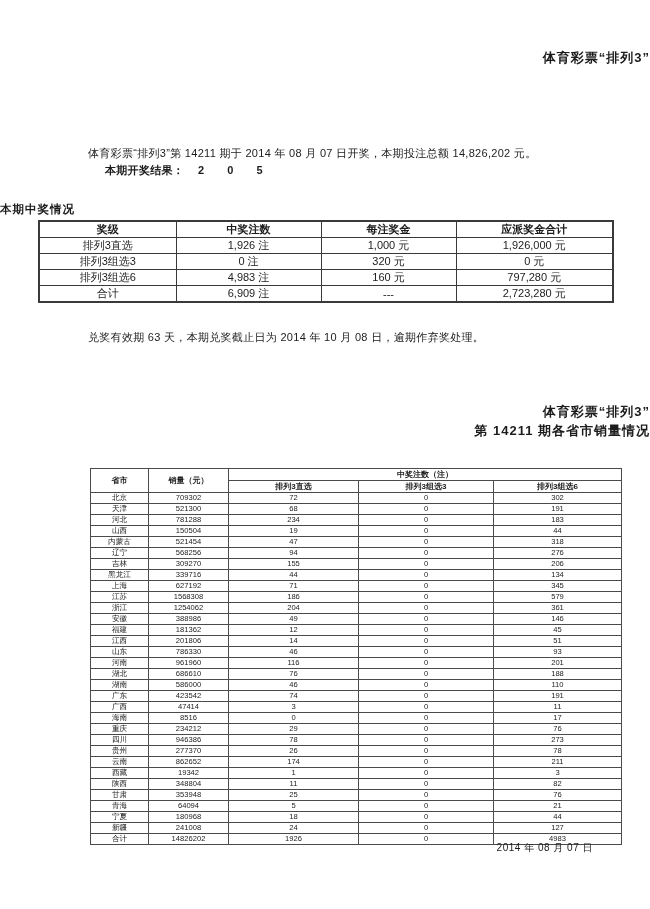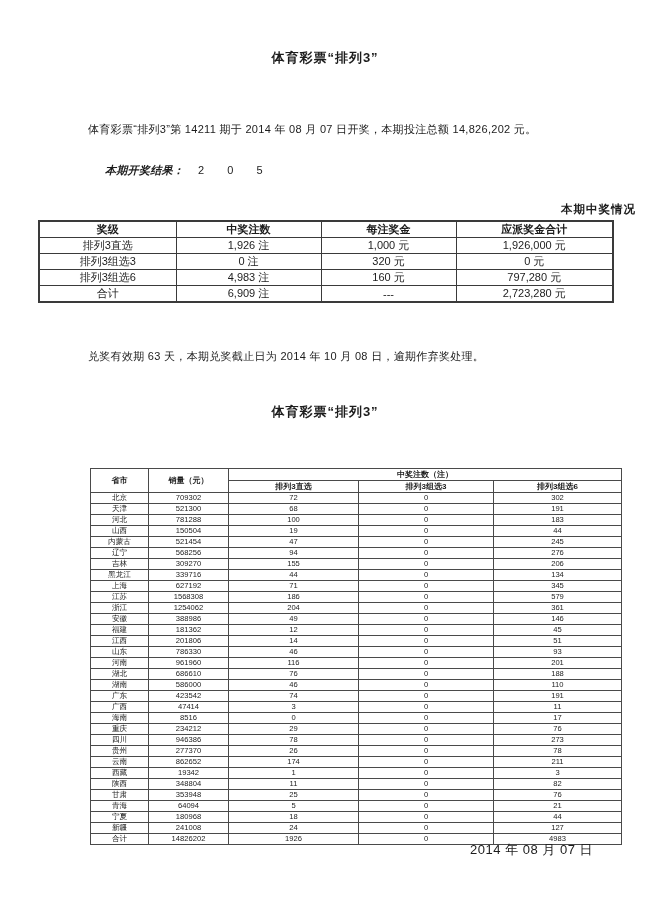--- a/index.html
+++ b/index.html
@@ -7,34 +7,34 @@
     width:650px;height:909px;
     background:#ffffff;
     color:#1c1c1c;
     font-family:"Liberation Sans", sans-serif;
     position:relative;
     overflow:hidden;
   }
   .doc-title{
     position:absolute;left:0;width:650px;
     font-size:13px;font-weight:bold;line-height:19px;
-    text-align:center;letter-spacing:1px;
+    text-align:right;letter-spacing:1px;
   }
   #title1{top:48px;}
   #title2{top:402px;}
   .bodyline{
     position:absolute;font-size:11px;font-weight:500;letter-spacing:0.3px;
   }
-  #intro{left:88px;top:122px;width:520px;}
+  #intro{left:88px;top:146px;width:520px;}
   #result{left:105px;top:163px;}
-  #result .val{font-weight:normal;letter-spacing:10px;margin-left:14px;}
-  #redeem{left:88px;top:349px;width:520px;}
+  #result .val{font-weight:bold;letter-spacing:10px;margin-left:14px;}
+  #redeem{left:88px;top:330px;width:520px;}
   #t1caption{
     position:absolute;left:0;top:202px;width:636px;
-    text-align:right;font-size:11.5px;font-weight:bold;letter-spacing:1px;
+    text-align:left;font-size:11.5px;font-weight:bold;letter-spacing:1px;
   }
   table{border-collapse:collapse;table-layout:fixed;}
   #prize-table{
     position:absolute;left:38px;top:220px;width:574px;
     font-size:11px;
   }
   #prize-table th,#prize-table td{
     border:1px solid #3a3a3a;
     height:15px;padding:0 7px;
     font-weight:500;
@@ -60,34 +60,34 @@
   #sales-table th{font-weight:bold;text-align:center;height:11px;font-size:8px;}
   #sales-table col:nth-child(1){width:58px;}
   #sales-table col:nth-child(2){width:80px;}
   #sales-table col:nth-child(3){width:130px;}
   #sales-table col:nth-child(4){width:135px;}
   #sales-table col:nth-child(5){width:128px;}
   .al-c{text-align:center;}
   .al-r{text-align:center;}
   #footer-date{
     position:absolute;top:841px;right:57px;
-    font-size:13px;font-weight:500;letter-spacing:0.5px;
+    font-size:10px;font-weight:500;letter-spacing:0.5px;
   }
 </style>
 </head>
 <body>
 
 <div id="title1" class="doc-title">
   <div>体育彩票“排列3”</div>
 </div>
 
 <div id="intro" class="bodyline">体育彩票“排列3”第 14211 期于 2014 年 08 月 07 日开奖，本期投注总额 14,826,202 元。</div>
 
 <div id="result" class="bodyline">
-  <span style="font-weight:bold;font-style:italic;">本期开奖结果：</span><span class="val">2 0 5</span>
+  <span style="font-weight:bold;">本期开奖结果：</span><span class="val">2 0 5</span>
 </div>
 
 <div id="t1caption">本期中奖情况</div>
 
 <table id="prize-table">
   <colgroup>
       <col>
       <col>
       <col>
       <col>
@@ -125,20 +125,21 @@
         <td class="al-r">---</td>
         <td class="al-r">2,723,280 元</td>
       </tr>
     </tbody>
 </table>
 
 <div id="redeem" class="bodyline">兑奖有效期 63 天，本期兑奖截止日为 2014 年 10 月 08 日，逾期作弃奖处理。</div>
 
 <div id="title2" class="doc-title">
   <div>体育彩票“排列3”</div>
+  <div>第 14211 期各省市销量情况</div>
 </div>
 
 <table id="sales-table">
   <colgroup>
       <col>
       <col>
       <col>
       <col>
       <col>
     </colgroup>
@@ -165,37 +166,37 @@
       <tr>
         <td class="al-c">天津</td>
         <td class="al-r">521300</td>
         <td class="al-c">68</td>
         <td class="al-c">0</td>
         <td class="al-c">191</td>
       </tr>
       <tr>
         <td class="al-c">河北</td>
         <td class="al-r">781288</td>
-        <td class="al-c">100</td>
+        <td class="al-c">234</td>
         <td class="al-c">0</td>
         <td class="al-c">183</td>
       </tr>
       <tr>
         <td class="al-c">山西</td>
         <td class="al-r">150504</td>
         <td class="al-c">19</td>
         <td class="al-c">0</td>
         <td class="al-c">44</td>
       </tr>
       <tr>
         <td class="al-c">内蒙古</td>
         <td class="al-r">521454</td>
         <td class="al-c">47</td>
         <td class="al-c">0</td>
-        <td class="al-c">245</td>
+        <td class="al-c">318</td>
       </tr>
       <tr>
         <td class="al-c">辽宁</td>
         <td class="al-r">568256</td>
         <td class="al-c">94</td>
         <td class="al-c">0</td>
         <td class="al-c">276</td>
       </tr>
       <tr>
         <td class="al-c">吉林</td>

